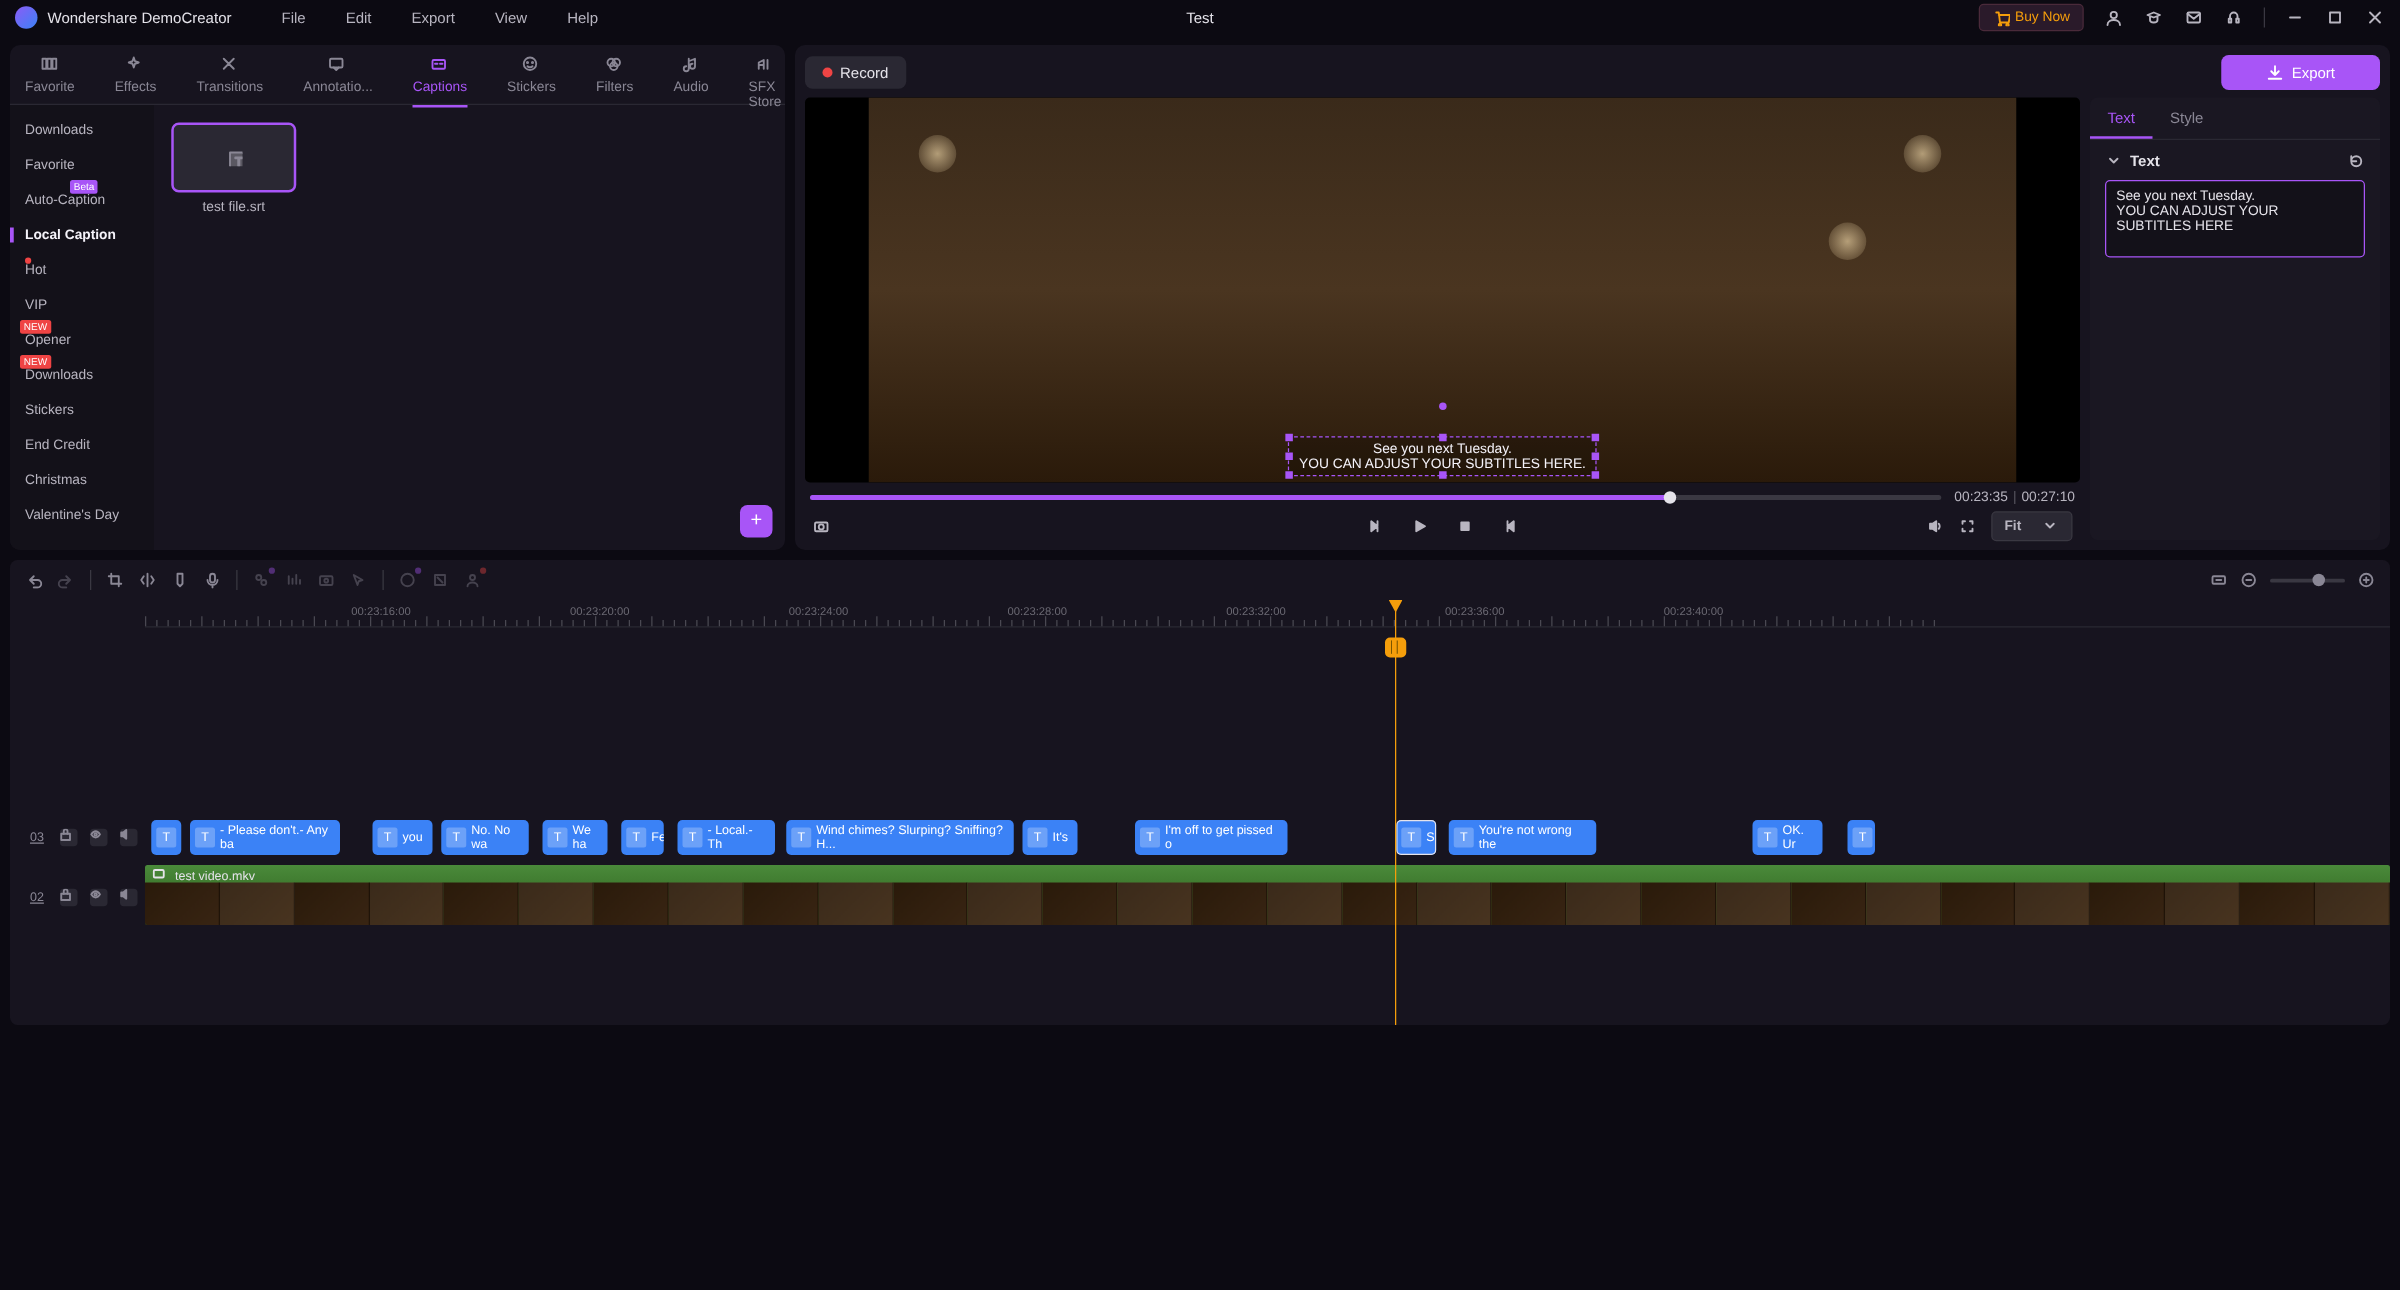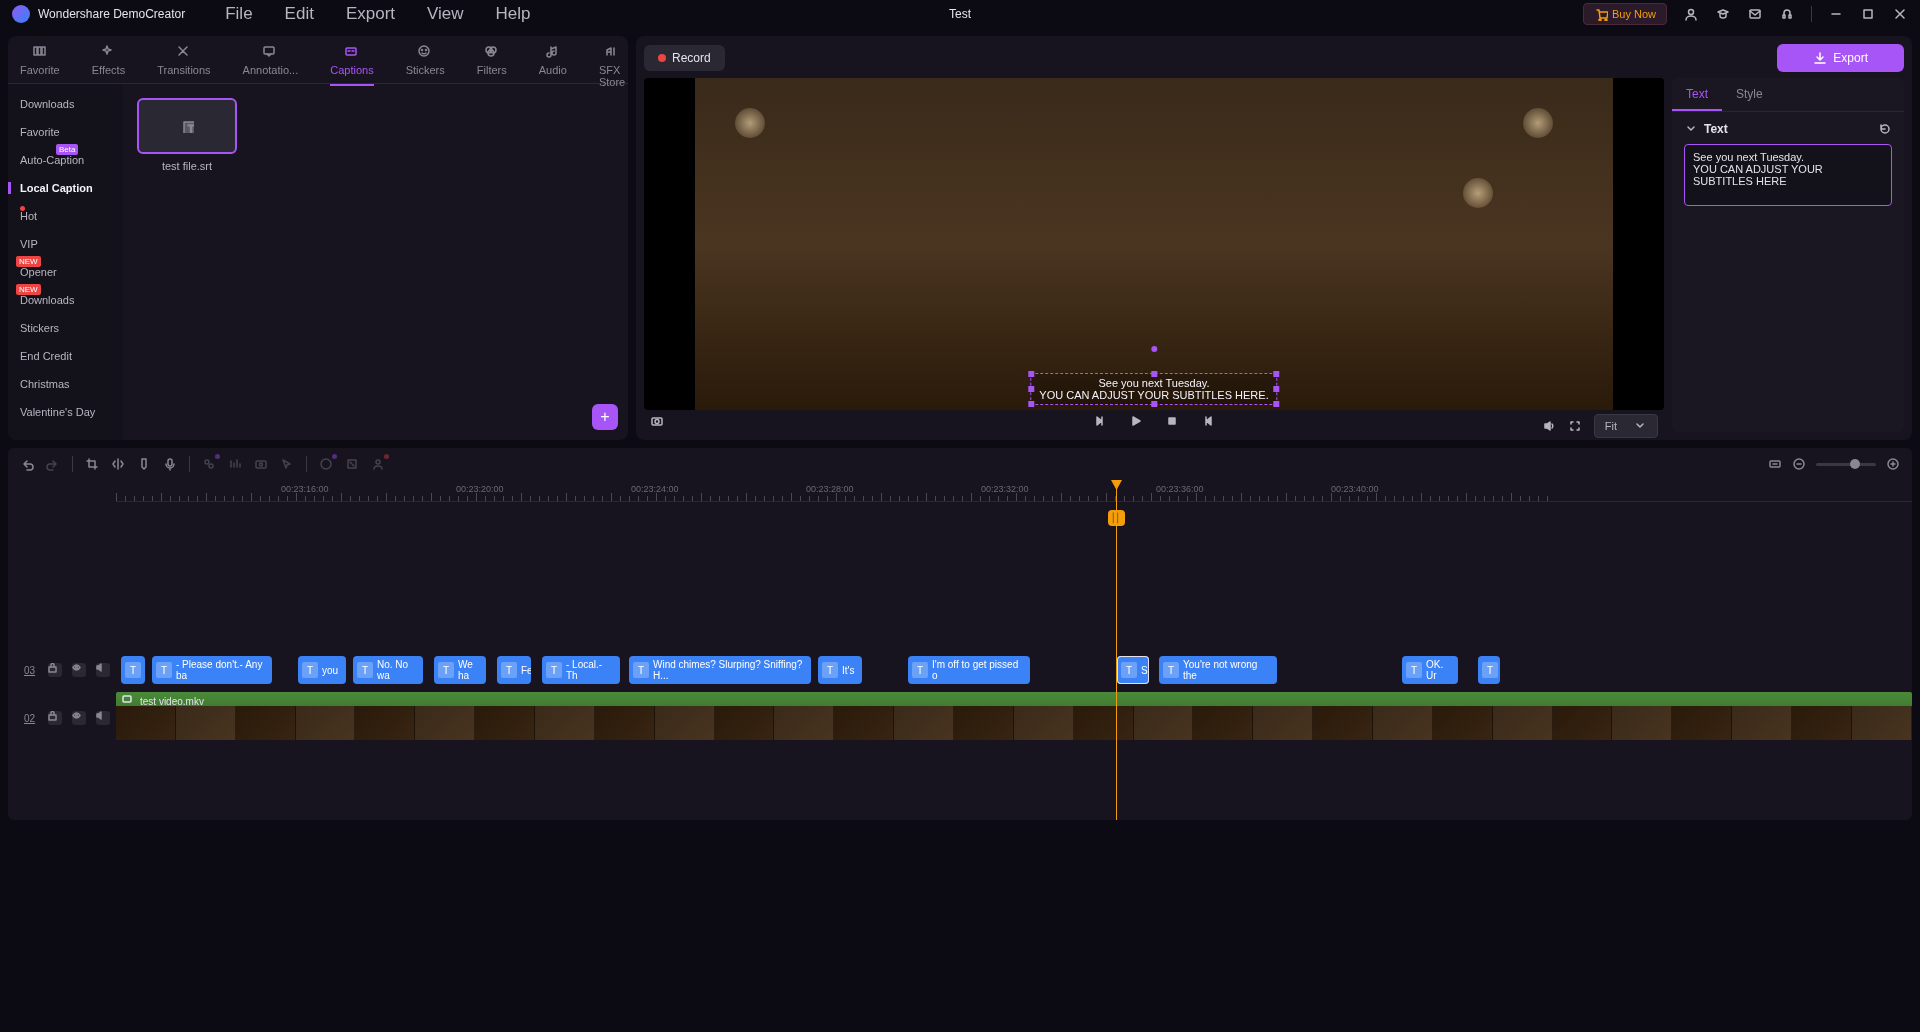--- a/index.html
+++ b/index.html
@@ -2,21 +2,21 @@
 <html><head>
 <meta charset="utf-8">
 <style>
 * { margin: 0; padding: 0; box-sizing: border-box; font-family: -apple-system, BlinkMacSystemFont, "Segoe UI", sans-serif; }
 body { background: #0c0a12; color: #b8b5c0; font-size: 12px; overflow: hidden; width: 1920px; height: 1032px; }
 
 
 .menubar { height: 28px; background: #0c0a12; display: flex; align-items: center; padding: 0 12px; }
 .menubar .logo { width: 18px; height: 18px; background: linear-gradient(135deg, #8b5cf6, #3b82f6); border-radius: 50%; margin-right: 8px; }
 .menubar .app-title { color: #e5e3ea; font-size: 12px; margin-right: 40px; }
-.menubar .menu-item { color: #b8b5c0; font-size: 17px; margin-right: 32px; cursor: pointer; }
+.menubar .menu-item { color: #b8b5c0; font-size: 12px; margin-right: 32px; cursor: pointer; }
 .menubar .project-title { color: #e5e3ea; position: absolute; left: 50%; transform: translateX(-50%); }
 .menubar .right-actions { margin-left: auto; display: flex; align-items: center; gap: 16px; }
 .buy-now { background: #2a1a2a; border: 1px solid #4a2a3a; border-radius: 4px; padding: 3px 10px; color: #f59e0b; font-size: 11px; display: flex; align-items: center; gap: 4px; cursor: pointer; }
 .title-icon { width: 16px; height: 16px; color: #b8b5c0; cursor: pointer; display: inline-flex; align-items: center; justify-content: center; }
 .title-divider { width: 1px; height: 16px; background: #3a3842; }
 
 
 .main { display: flex; height: 420px; padding: 8px; gap: 8px; }
 
 
@@ -52,21 +52,21 @@
 .video-scene { position: absolute; left: 5%; right: 5%; top: 0; bottom: 0; background: linear-gradient(180deg, #3a2a1a 0%, #4a3520 50%, #2a1a0a 100%); }
 .scene-glow { position: absolute; width: 30px; height: 30px; background: radial-gradient(circle, rgba(255,230,180,0.6), transparent); border-radius: 50%; }
 .subtitle-box { position: absolute; left: 50%; bottom: 5px; transform: translateX(-50%); border: 1px dashed #a855f7; padding: 3px 8px; font-size: 11px; color: #f5f3fa; text-align: center; background: rgba(0,0,0,0.2); }
 .sel-handle { position: absolute; width: 6px; height: 6px; background: #a855f7; }
 .pb-row { display: flex; align-items: center; gap: 10px; padding: 6px 4px; }
 .seek { flex: 1; height: 4px; background: #3a3842; border-radius: 2px; position: relative; }
 .seek-fill { position: absolute; left: 0; top: 0; bottom: 0; width: 76%; background: #a855f7; border-radius: 2px; }
 .seek-knob { position:absolute; left: 76%; top: 50%; transform: translate(-50%,-50%); width: 10px; height: 10px; background: #e5e3ea; border-radius: 50%; }
 .time-disp { font-size: 11px; color: #b8b5c0; }
 .time-disp .sep { margin: 0 4px; color: #5a5862; }
-.ctrl-row { display: flex; justify-content: center; padding: 4px; position: relative; }
+.ctrl-row { display: flex; align-items: center; justify-content: center; padding: 4px; position: relative; font-weight: bold; }
 .ctrl-left { position: absolute; left: 6px; }
 .ctrl-center { display: flex; gap: 22px; }
 .ctrl-right { position: absolute; right: 6px; display: flex; align-items: center; gap: 12px; }
 .ctrl-icon { color: #b8b5c0; cursor: pointer; display: flex; }
 .fit-select { background: #2a2833; border: 1px solid #3a3842; border-radius: 4px; padding: 4px 10px; color: #b8b5c0; font-size: 11px; display: flex; align-items: center; gap: 16px; cursor: pointer; }
 
 
 .props { width: 232px; background: #1a1722; border-radius: 6px; display: flex; flex-direction: column; }
 .props-tabs { display: flex; height: 34px; border-bottom: 1px solid #2a2833; }
 .props-tab { flex: 0 0 auto; padding: 9px 14px; font-size: 12px; color: #8a8795; cursor: pointer; }
@@ -299,20 +299,27 @@
             <div class="sel-handle" style="bottom:-3px;left:-3px"></div>
               <div class="sel-handle" style="bottom:-3px;right:-3px"></div>
             <div class="sel-handle" style="top:-3px;left:50%;margin-left:-3px"></div>
               <div class="sel-handle" style="bottom:-3px;left:50%;margin-left:-3px"></div>
             <div class="sel-handle" style="left:-3px;top:50%;margin-top:-3px"></div>
               <div class="sel-handle" style="right:-3px;top:50%;margin-top:-3px"></div>
             <div class="sel-handle" style="top:-28px;left:50%;margin-left:-3px;border-radius:50%"></div>
             <div>See you next Tuesday.</div>
             <div>YOU CAN ADJUST YOUR SUBTITLES HERE.</div>
           </div>
+        </div>
+        <div class="pb-row">
+          <div class="seek">
+              <div class="seek-fill"></div>
+              <div class="seek-knob"></div>
+            </div>
+          <div class="time-disp"><span>00:23:35</span><span class="sep">|</span><span>00:27:10</span></div>
         </div>
         <div class="ctrl-row">
           <div class="ctrl-left">
               <span class="ctrl-icon">
                 <svg>
                   <rect x="2" y="4" width="10" height="7" rx="1"></rect>
                   <circle cx="7" cy="7.5" r="2"></circle>
                 </svg>
               </span>
             </div>

